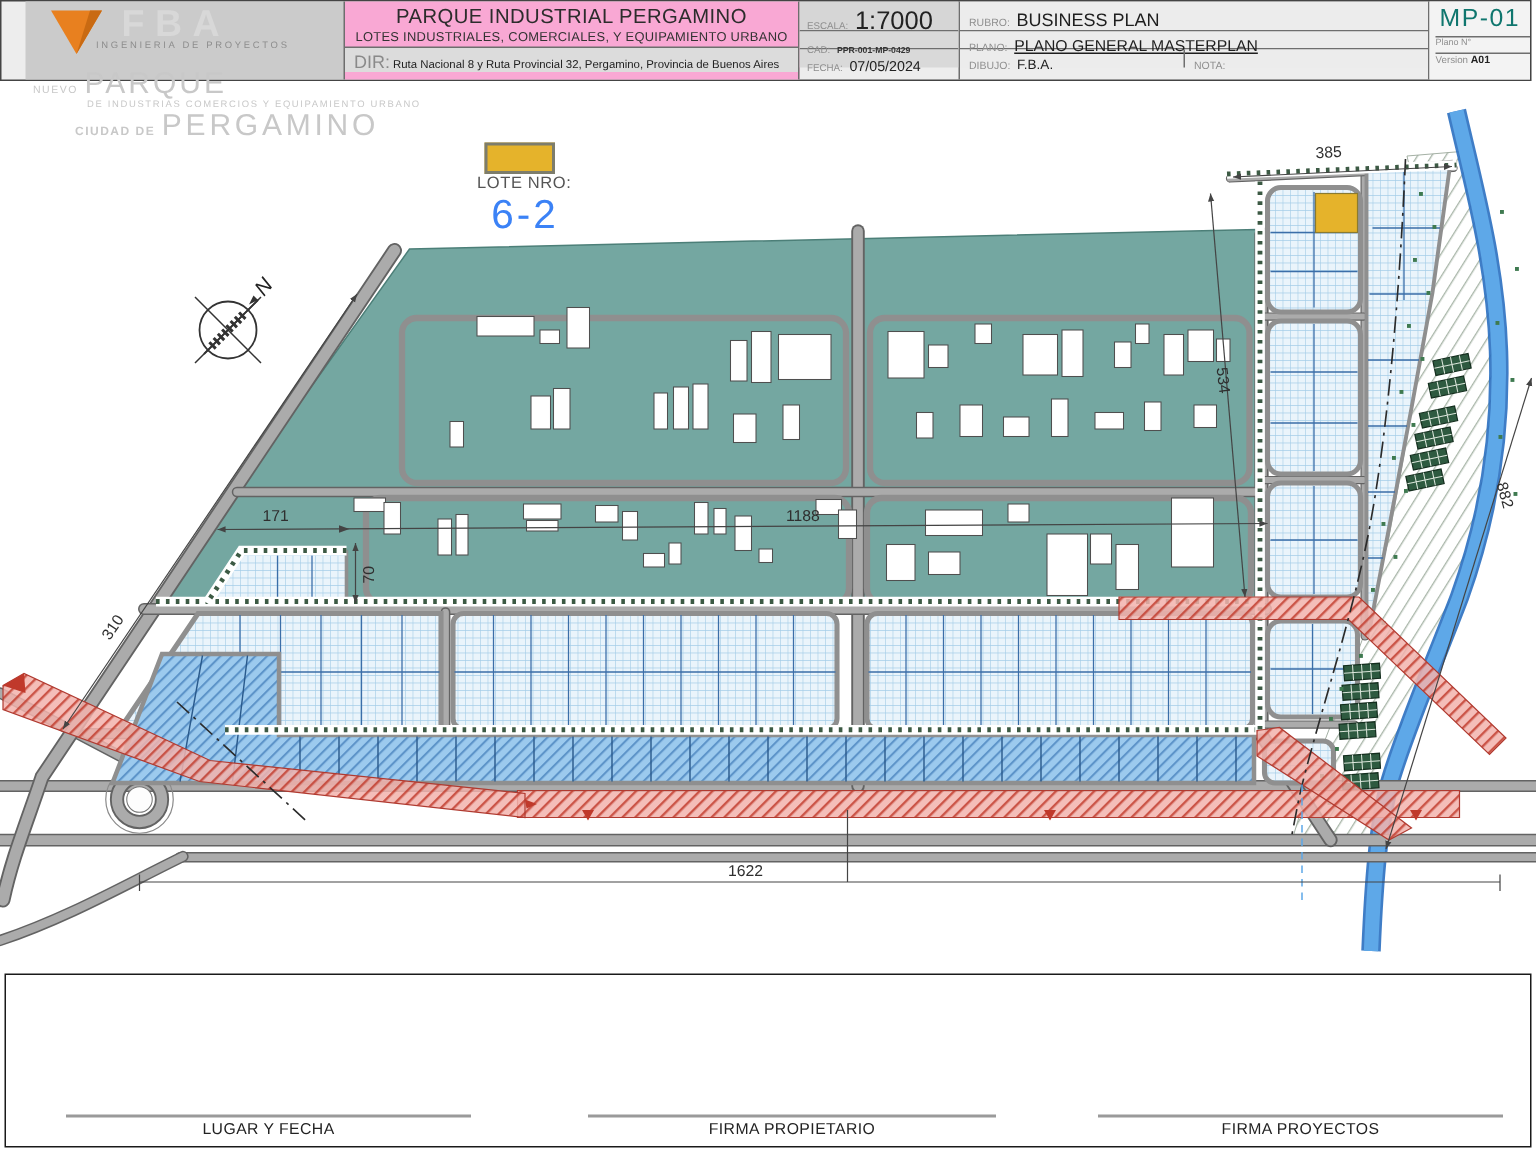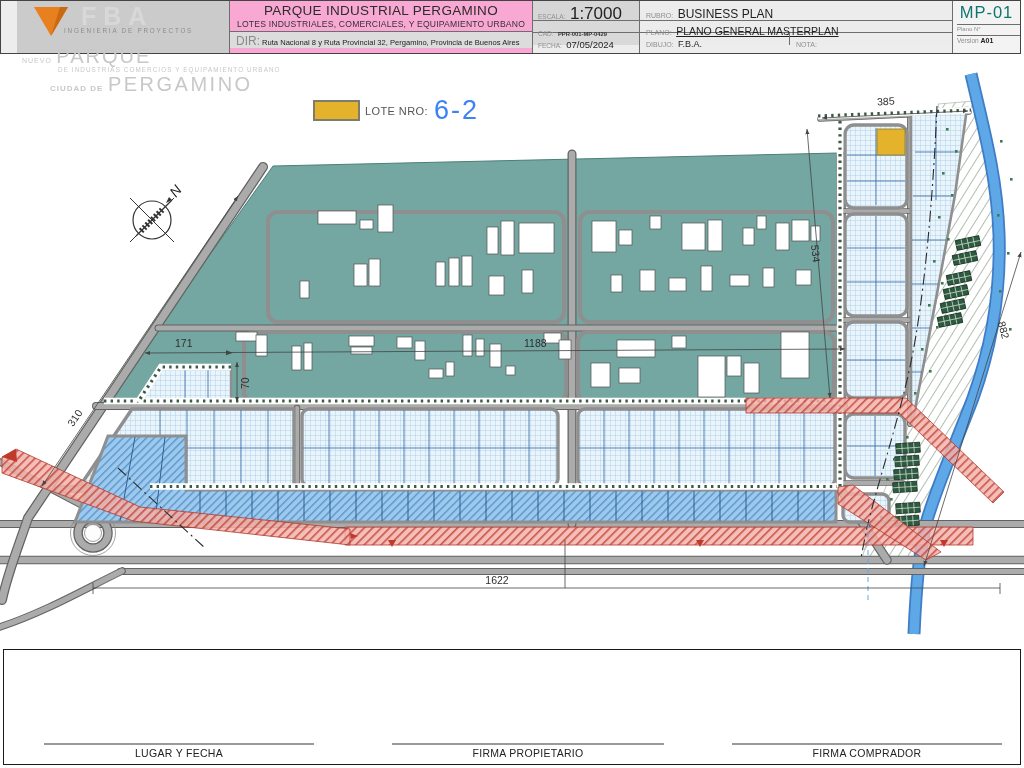--- a/index.html
+++ b/index.html
@@ -42,21 +42,21 @@
   .tb-col5 .ver b{color:#222;font-size:7px;}
   
   .wmark{position:absolute;left:22px;top:46px;color:#c8c8c8;line-height:1.05;}
   .wm1 .sm{font-size:7px;letter-spacing:1px;}
   .wm1 .lg{font-size:20px;letter-spacing:2px;}
   .wm2{font-size:6.3px;letter-spacing:1.1px;margin-left:36px;}
   .wm3{margin-left:28px;}
   .wm3 .sm{font-size:8px;letter-spacing:1px;font-weight:bold;}
   .wm3 .lg{font-size:20px;letter-spacing:2.5px;}
   
-  .legend{position:absolute;left:313px;top:95px;display:flex;align-items:center;}
+  .legend{position:absolute;left:313px;top:95px;display:flex;align-items:center;flex-direction:column;}
   .legend .swatch{width:47px;height:21px;background:#E5B32B;border:2.5px solid #7d7d6c;box-sizing:border-box;}
   .legend .lbl{font-size:11px;color:#555;margin-left:5px;letter-spacing:.4px;}
   .legend .val{font-size:27px;color:#3b82f6;margin-left:6px;letter-spacing:2px;}
   
   .sigbox{position:absolute;left:3px;top:649px;width:1016px;height:114px;border:1.6px solid #1a1a1a;background:#fff;}
   .sigfield{position:absolute;bottom:5px;text-align:center;}
   .sigfield .line{border-top:2px solid #9a9a9a;}
   .sigfield .cap{font-size:10.5px;color:#222;padding-top:2px;letter-spacing:.3px;}
   .sf1{left:40px;width:270px;}
   .sf2{left:388px;width:272px;}
@@ -432,15 +432,15 @@
   <div class="sigfield sf1">
     <div class="line"></div>
     <div class="cap">LUGAR Y FECHA</div>
   </div>
   <div class="sigfield sf2">
     <div class="line"></div>
     <div class="cap">FIRMA PROPIETARIO</div>
   </div>
   <div class="sigfield sf3">
     <div class="line"></div>
-    <div class="cap">FIRMA COMPRADOR</div>
+    <div class="cap">FIRMA PROYECTOS</div>
   </div>
 </div>
 
 </body></html>

